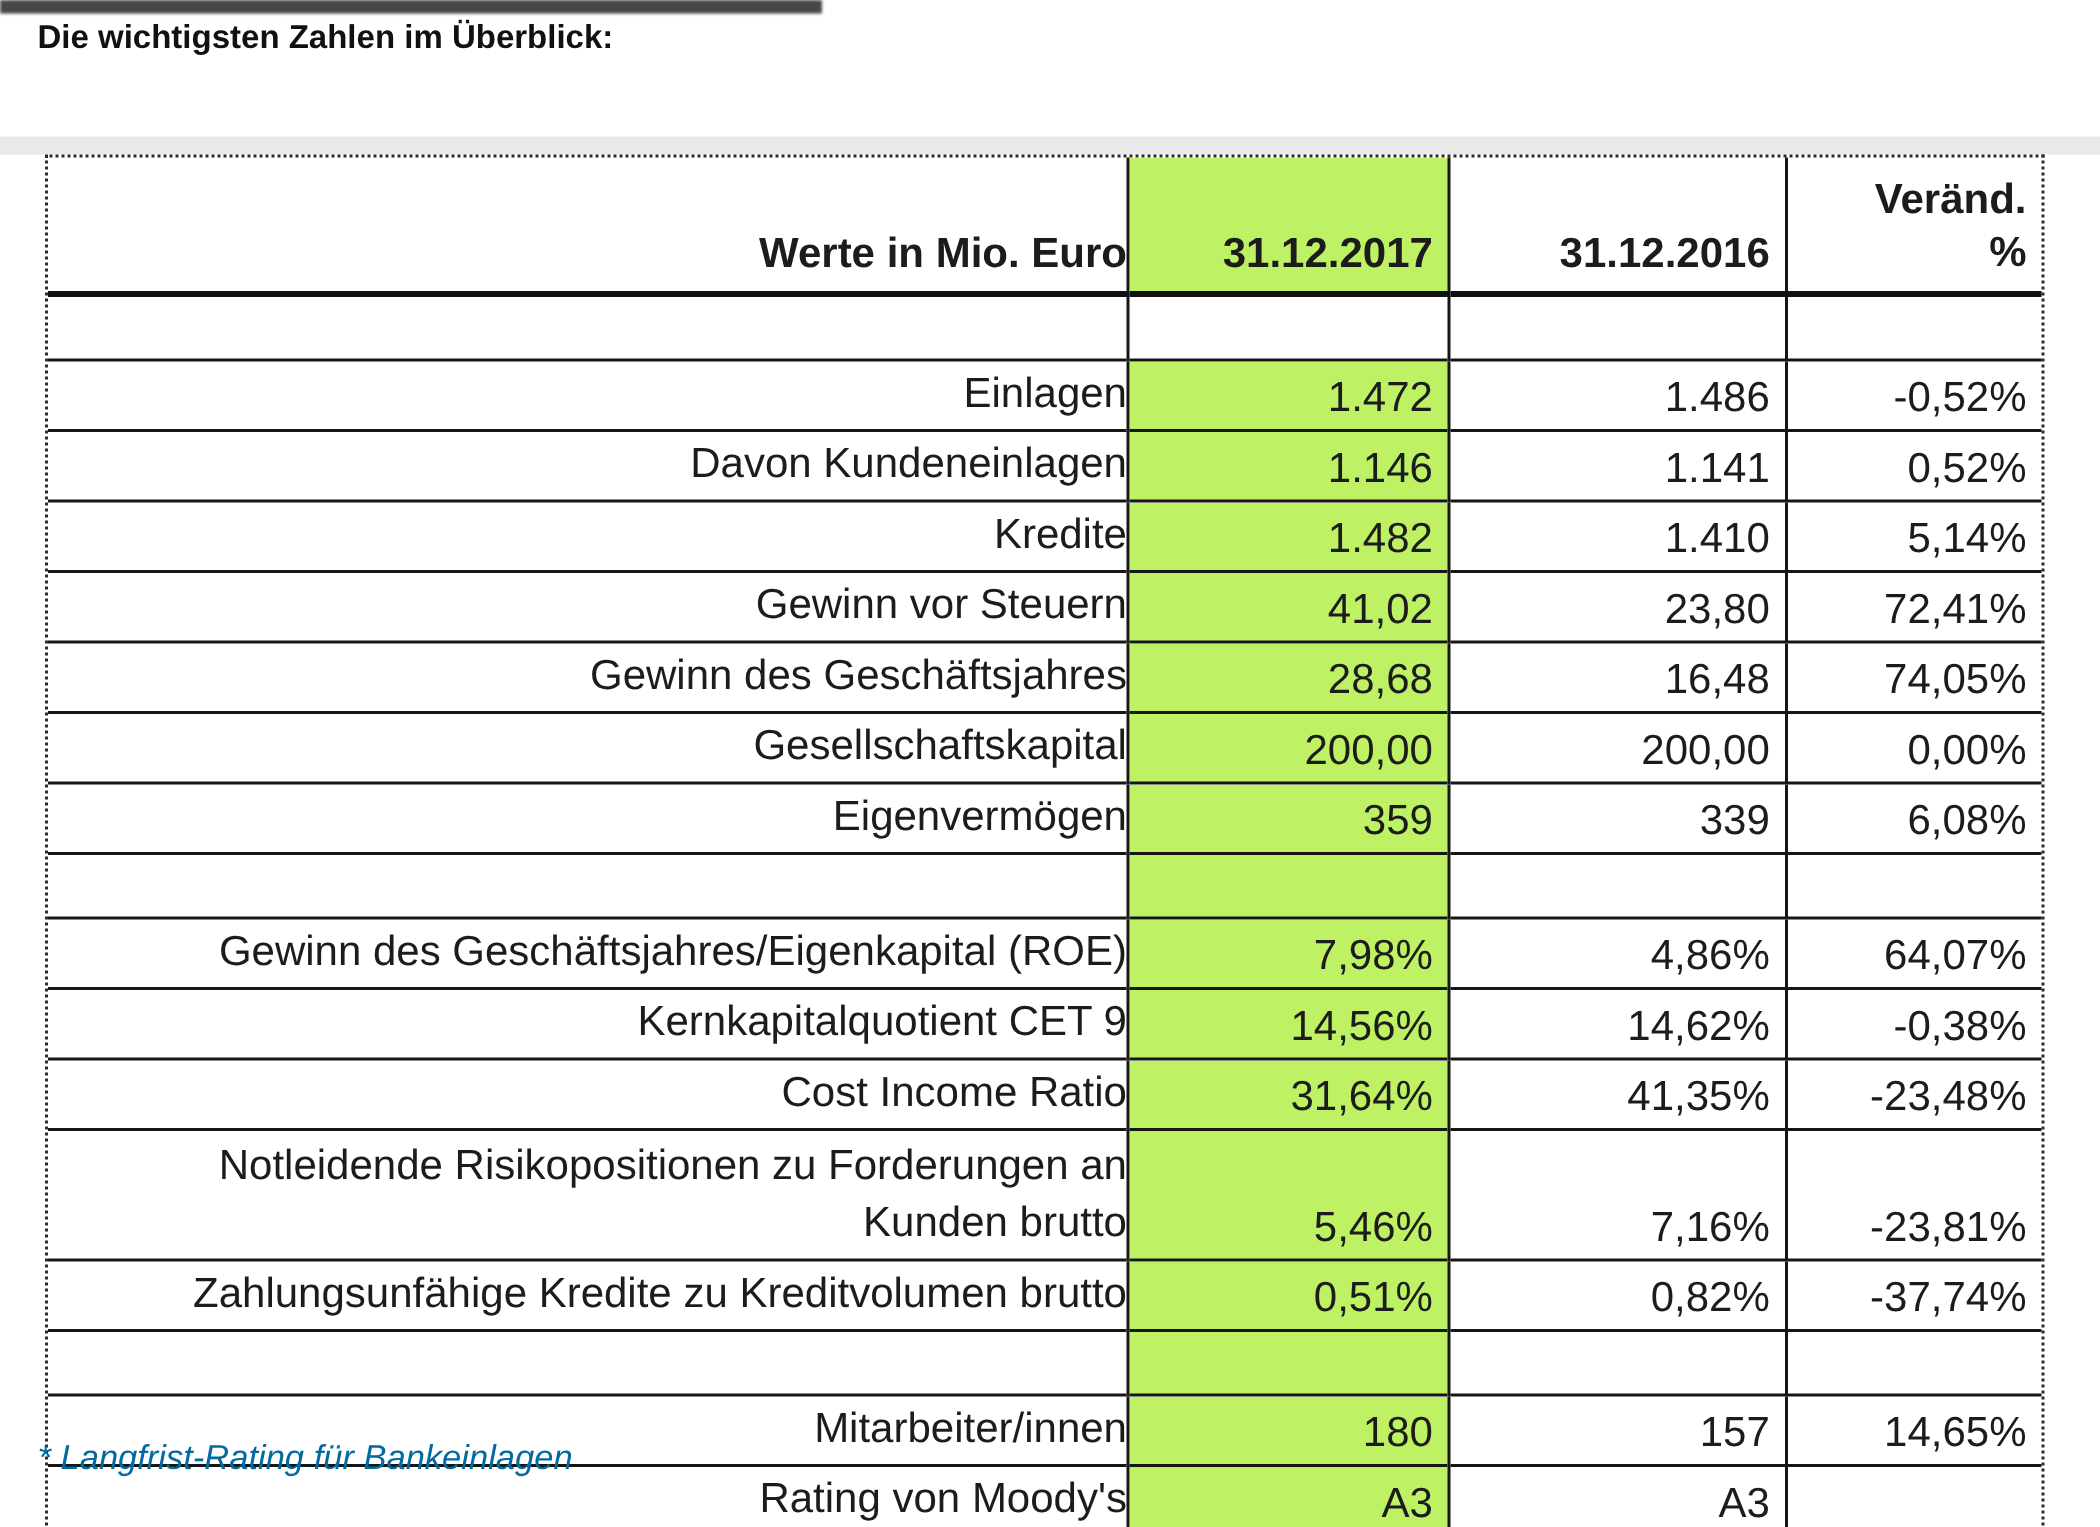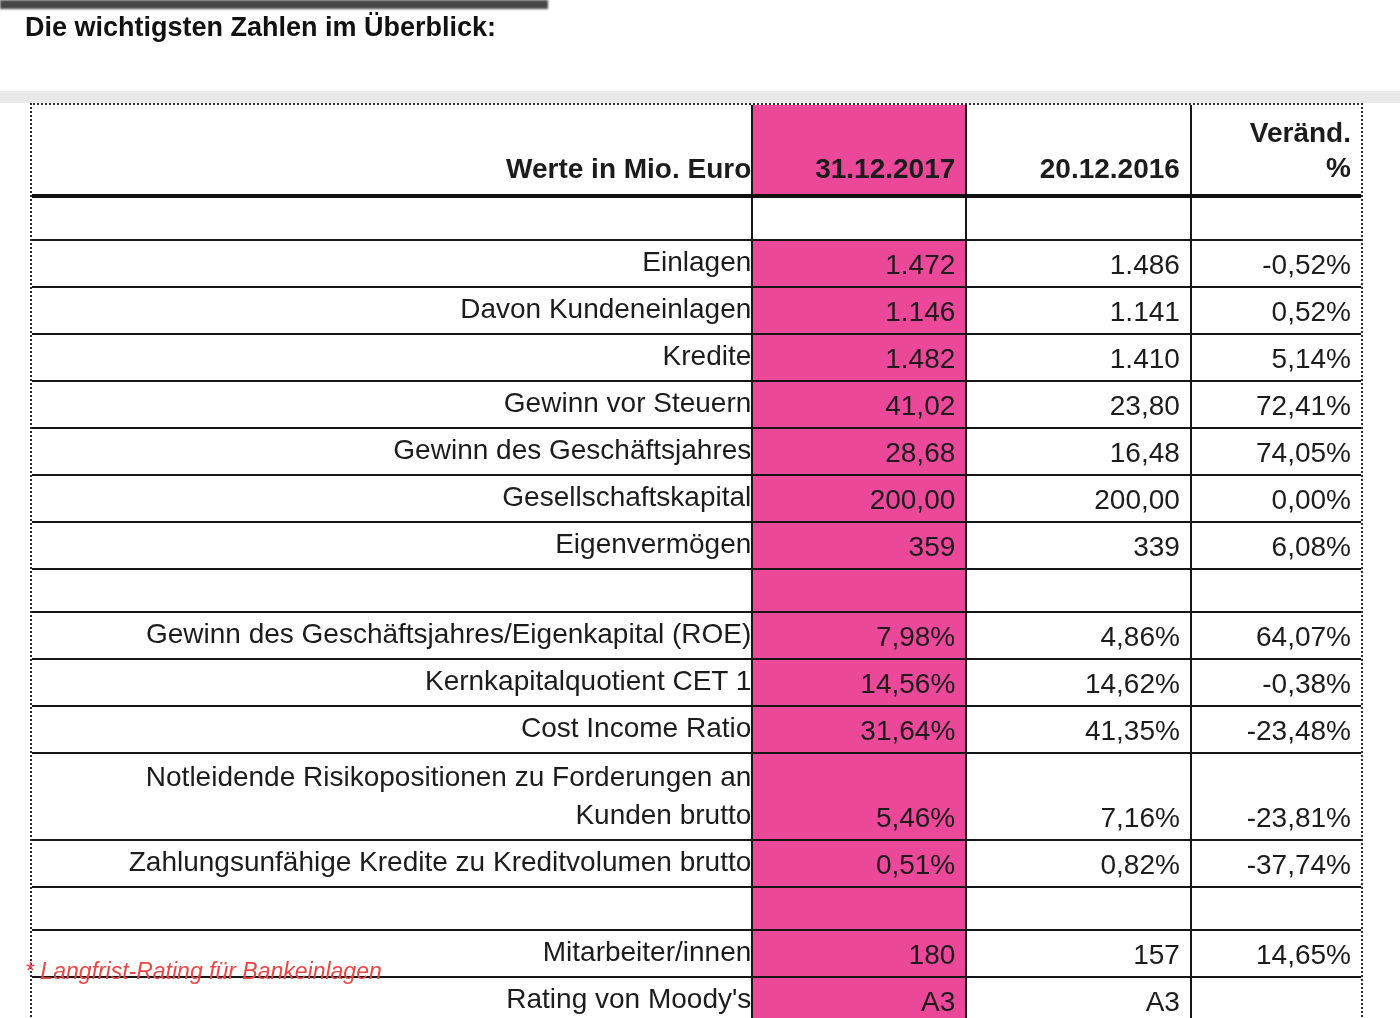--- a/index.html
+++ b/index.html
@@ -16,21 +16,21 @@
   .scan-artifact-top {
     position: absolute;
     left: 0; top: 0;
     width: 548px; height: 9px;
     background: #474747;
     filter: blur(1px);
   }
   .page-title {
     position: absolute;
     left: 25px; top: 12px;
-    font-size: 27px;
+    font-size: 22px;
     font-weight: bold;
     color: #111;
     letter-spacing: 0px;
   }
   .scan-artifact-band {
     position: absolute;
     left: 0; top: 91px;
     width: 1400px; height: 12px;
     background: #e9e9e9;
   }
@@ -68,27 +68,27 @@
   th.lbl { text-align: right; padding-left: 22px; padding-bottom: 9px; }
   th.num { text-align: right; padding-right: 10px; padding-bottom: 9px; }
   .two-line { line-height: 1.25; }
   
   td.lbl { text-align: right; padding-left: 22px; padding-bottom: 5px; line-height: 1.35; }
   td.lbl.indent { padding-left: 58px; }
   td.num { text-align: right; padding-right: 10px; padding-bottom: 5px; margin-top: 22px; }
   tr.row td { height: 40px; }
   tr.spacer td { height: 36px; }
   tr.tall td { height: 80px; }
-  .hl { background: #ec4899; }
+  .hl { background: #bef264; }
   .footnote {
     position: absolute;
     left: 25px; top: 958px;
     font-size: 23px;
     font-style: italic;
-    color: #ef4444;
+    color: #0369a1;
   }
 </style>
 </head>
 <body>
 
 <div class="scan-artifact-top"></div>
 
 <div class="page-title">Die wichtigsten Zahlen im Überblick:</div>
 
 <div class="scan-artifact-band"></div>
@@ -98,21 +98,21 @@
     <colgroup>
       <col class="c-label">
         <col class="c-2017">
         <col class="c-2016">
         <col class="c-change">
     </colgroup>
     <tbody>
       <tr class="hdr">
         <th class="lbl">Werte in Mio. Euro</th>
         <th class="num v hl">31.12.2017</th>
-        <th class="num v">20.12.2016</th>
+        <th class="num v">31.12.2016</th>
         <th class="num v">
           <div class="two-line">
             <div>Veränd.</div>
             <div>%</div>
           </div>
         </th>
       </tr>
 
       <tr class="spacer">
         <td class="lbl"></td>
@@ -178,21 +178,21 @@
       </tr>
 
       <tr class="row">
         <td class="lbl">Gewinn des Geschäftsjahres/Eigenkapital (ROE)</td>
         <td class="num v hl">7,98%</td>
         <td class="num v">4,86%</td>
         <td class="num v">64,07%</td>
       </tr>
 
       <tr class="row">
-        <td class="lbl">Kernkapitalquotient  CET 1</td>
+        <td class="lbl">Kernkapitalquotient  CET 9</td>
         <td class="num v hl">14,56%</td>
         <td class="num v">14,62%</td>
         <td class="num v">-0,38%</td>
       </tr>
 
       <tr class="row">
         <td class="lbl">Cost Income Ratio</td>
         <td class="num v hl">31,64%</td>
         <td class="num v">41,35%</td>
         <td class="num v">-23,48%</td>

